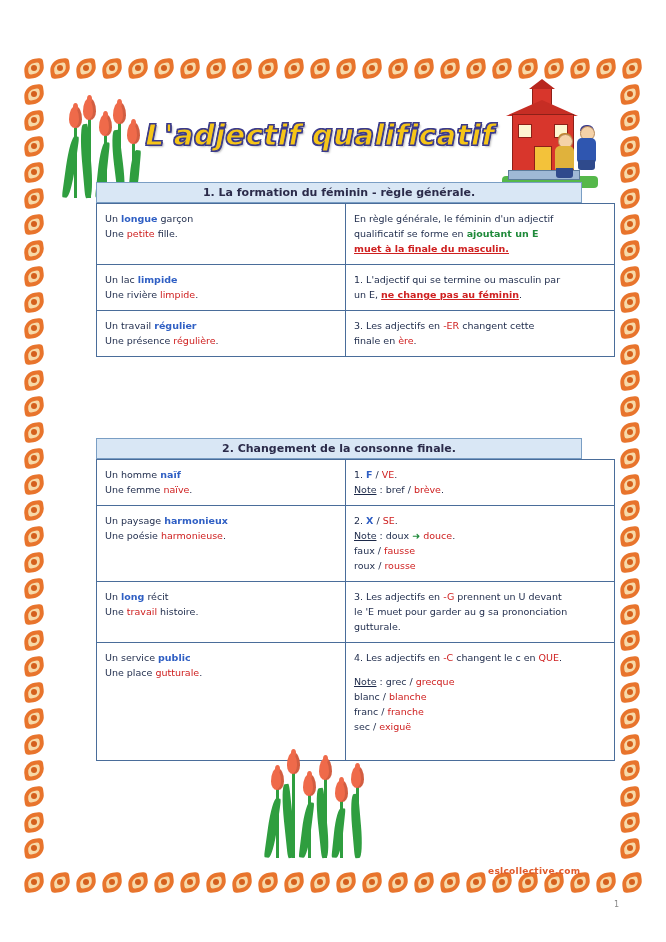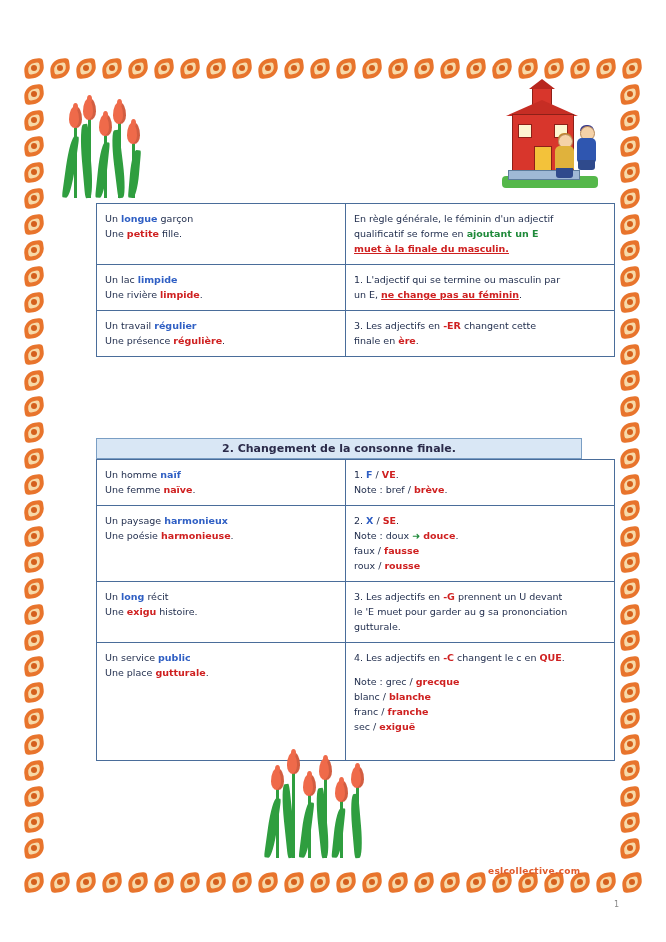--- a/index.html
+++ b/index.html
@@ -257,23 +257,23 @@
     color: #1d2a4a;
   }
   table.gtable td.left  { width: 232px; }
   table.gtable td.right { width: 252px; }
 
   .ex { margin: 0; }
   .rule { margin: 0; }
   .gap { height: 9px; }
 
   .blue   { color: #2f5fc4; font-weight: bold; }
-  .red    { color: #cf2020; font-weight: bold; }
+  .red    { color: #cf2020; font-weight: normal; }
   .green  { color: #1f8a3a; font-weight: bold; }
-  .u      { }
+  .u      { text-decoration: underline; }
   .redu   { color: #cf2020; font-weight: bold; text-decoration: underline; }
   .blueu  { color: #2f5fc4; font-weight: bold; text-decoration: underline; }
 
   
   .watermark {
     position: absolute;
     left: 488px; top: 866px;
     font-family: "DejaVu Sans", sans-serif;
     font-size: 9px;
     font-weight: bold;
@@ -872,21 +872,25 @@
       <div class="legs"></div>
     </div>
     <div class="kid" style="left:78px; top:38px;">
       <div class="hair" style="background:#3a3a8c;"></div>
       <div class="head"></div>
       <div class="body" style="background:#2f56b0;"></div>
       <div class="legs" style="background:#2f4a8c;"></div>
     </div>
   </div>
 
-
+  <div class="title-wrap">
+    <span class="title">L'adjectif qualificatif</span>
+  </div>
+
+  <div class="section-bar" id="section1-bar">1. La formation du féminin - règle générale.</div>
 
   <table class="gtable" id="table1">
     <tbody>
       <tr>
         <td class="left">
           <p class="ex">Un <span class="blue">longue</span> garçon</p>
           <p class="ex">Une <span class="red">petite</span> fille.</p>
         </td>
         <td class="right">
           <p class="rule">En règle générale, le féminin d'un adjectif<br>
@@ -939,21 +943,21 @@
         <td class="right">
           <p class="rule">2. <span class="blue">X</span> / <span class="red">SE</span>.</p>
           <p class="rule"><span class="u">Note</span> : doux <span class="green">➜</span> <span class="red">douce</span>.</p>
           <p class="rule">faux / <span class="red">fausse</span></p>
           <p class="rule">roux / <span class="red">rousse</span></p>
         </td>
       </tr>
       <tr>
         <td class="left">
           <p class="ex">Un <span class="blue">long</span> récit</p>
-          <p class="ex">Une <span class="red">exigu</span> histoire.</p>
+          <p class="ex">Une <span class="red">travail</span> histoire.</p>
         </td>
         <td class="right">
           <p class="rule">3. Les adjectifs en <span class="red">-G</span> prennent un U devant<br>
           le 'E muet pour garder au g sa prononciation<br>
           gutturale.</p>
         </td>
       </tr>
       <tr>
         <td class="left">
           <p class="ex">Un service <span class="blue">public</span></p>

